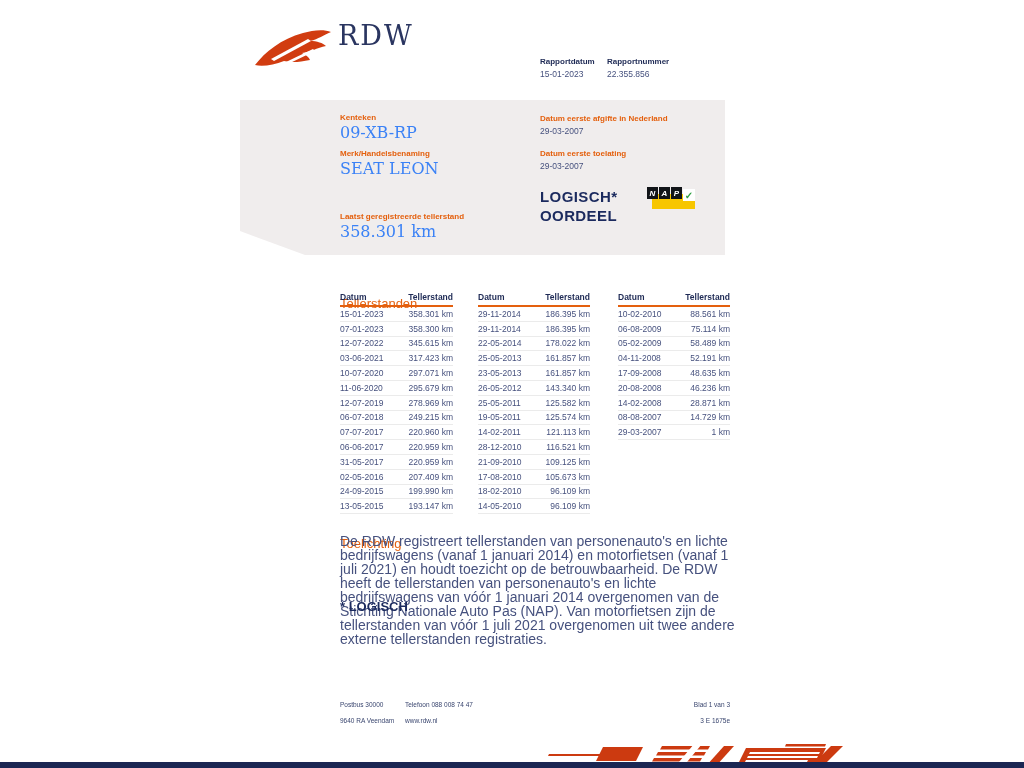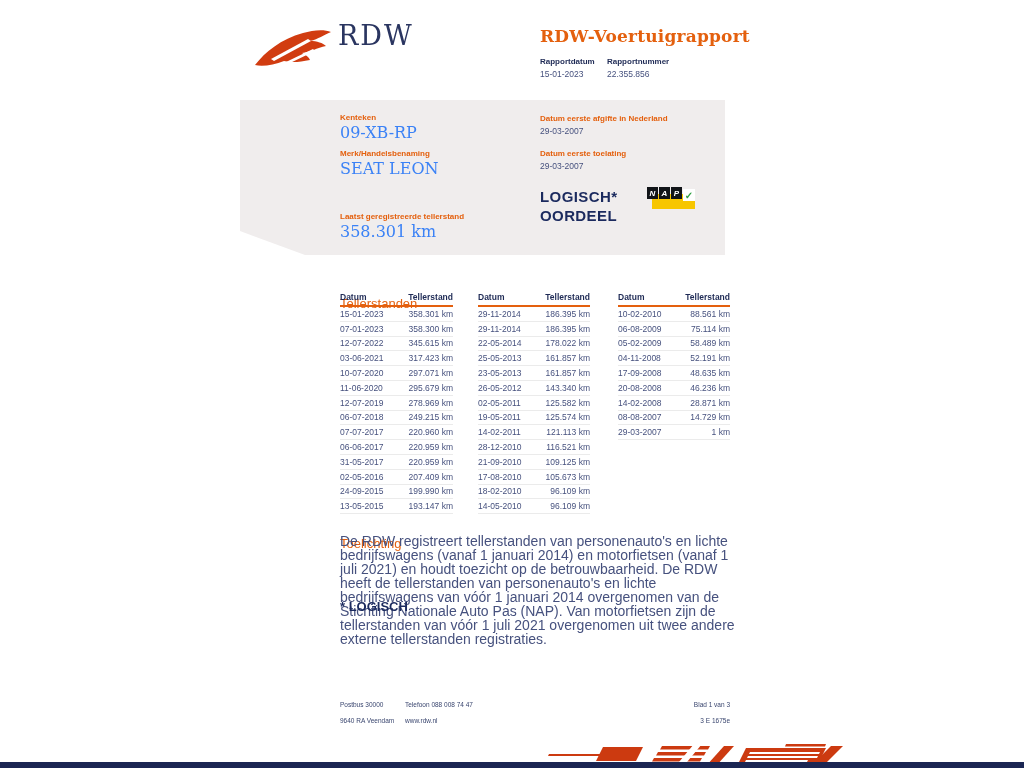--- a/index.html
+++ b/index.html
@@ -61,21 +61,20 @@
 
   <svg class="abs" style="left:253px; top:26px;" width="80" height="46" viewBox="0 0 80 46">
     <path fill="#d13c10" d="M2,39 C12,26 28,13 50,7 C60,4 71,3 78,6 C70,9 66,13 57,15
       C64,15 70,17 73,20 C64,22 57,26 49,27 C53,29 56,31 57,34 C47,36 39,37 31,35
       C21,39 9,41 2,39 Z"></path>
     <path fill="#ffffff" d="M18,33 L55,13 L58,15 L21,35 Z"></path>
     <path fill="#ffffff" d="M33,36 L60,23 L62,25 L35,38 Z"></path>
   </svg>
   <div class="abs logotype">RDW</div>
 
-  <div class="abs doc-title">RDW-Voertuigrapport</div>
   <div class="abs meta-label" style="left:540px; top:57px;">Rapportdatum</div>
   <div class="abs meta-label" style="left:607px; top:57px;">Rapportnummer</div>
   <div class="abs meta-value" style="left:540px; top:69px;">15-01-2023</div>
   <div class="abs meta-value" style="left:607px; top:69px;">22.355.856</div>
 
   <div class="abs card"></div>
 
   <div class="abs field-label" style="left:340px; top:113px;">Kenteken</div>
   <div class="abs field-value-lg" style="left:340px; top:123px;">09-XB-RP</div>
 
@@ -193,21 +192,21 @@
         </div>
         <div class="trow">
           <span>23-05-2013</span>
           <span>161.857 km</span>
         </div>
         <div class="trow">
           <span>26-05-2012</span>
           <span>143.340 km</span>
         </div>
         <div class="trow">
-          <span>02-05-2011</span>
+          <span>25-05-2011</span>
           <span>125.582 km</span>
         </div>
         <div class="trow">
           <span>19-05-2011</span>
           <span>125.574 km</span>
         </div>
         <div class="trow">
           <span>14-02-2011</span>
           <span>121.113 km</span>
         </div>

